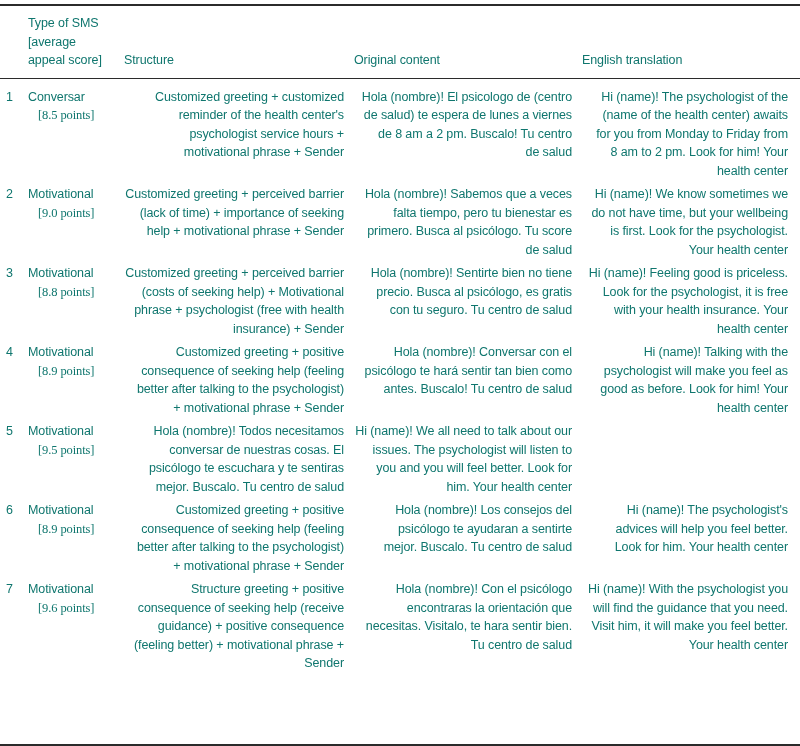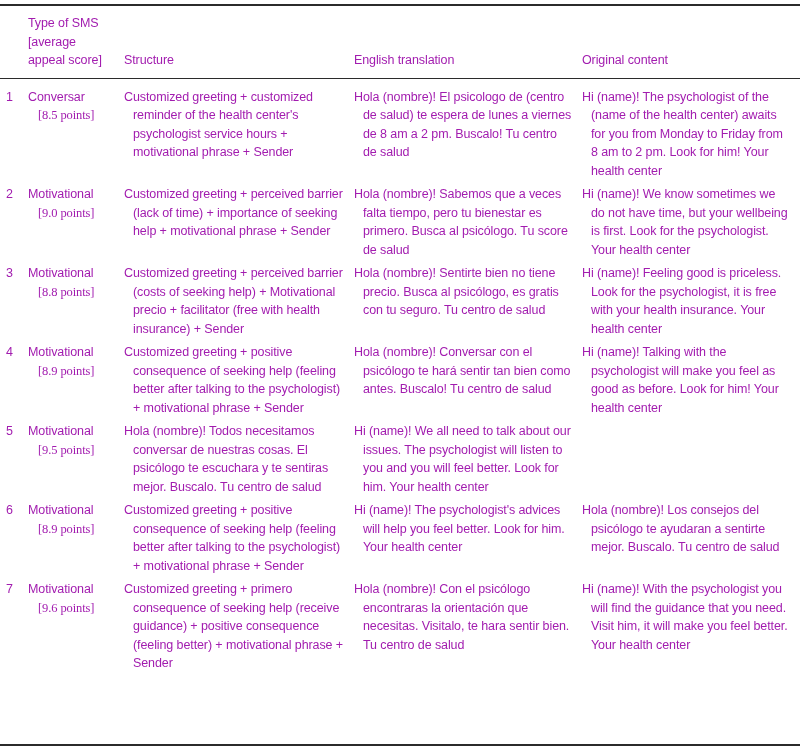--- a/index.html
+++ b/index.html
@@ -12,21 +12,21 @@
     height: 746px;
     box-sizing: border-box;
     padding-top: 4px;
     display: flex;
     flex-direction: column;
     overflow: hidden;
     background: #ffffff;
     font-family: "Liberation Sans", sans-serif;
     font-size: 12.5px;
     line-height: 18.5px;
-    color: #a21caf;
+    color: #0f766e;
     letter-spacing: -0.1px;
   }
   .rule-top { border-top: 2px solid #2b2b2b; }
   .rule-mid { border-top: 1.2px solid #2b2b2b; }
   .rule-bottom { border-top: 2px solid #2b2b2b; }
 
   .grid-row {
     display: grid;
     grid-template-columns: 22px 96px 230px 228px 1fr;
     padding-left: 6px;
@@ -45,35 +45,36 @@
     flex: 1 1 auto;
     overflow: hidden;
     padding-top: 9px;
   }
   .row { padding-bottom: 5px; }
   .cell { padding-right: 10px; }
   .num-cell { padding-right: 0; }
   .hang {
     padding-left: 9px;
     text-indent: -9px;
+    text-align: right;
   }
   .type-score { padding-left: 10px; font-family: Liberation Serif, serif; }
 </style>
 </head>
 <body>
 
 <div class="page">
   <div class="rule-top"></div>
 
   <div class="grid-row thead">
     <div class="hcell num-cell"></div>
     <div class="hcell type-h">Type of SMS [average appeal score]</div>
     <div class="hcell">Structure</div>
+    <div class="hcell">Original content</div>
     <div class="hcell">English translation</div>
-    <div class="hcell">Original content</div>
   </div>
 
   <div class="rule-mid"></div>
 
   <div class="tbody">
   <div class="grid-row row">
     <div class="cell num-cell">1</div>
     <div class="cell">
       <div>Conversar</div>
       <div class="type-score">[8.5 points]</div>
@@ -93,21 +94,21 @@
     <div class="cell hang">Hola (nombre)! Sabemos que a veces falta tiempo, pero tu bienestar es primero. Busca al psicólogo. Tu score de salud</div>
     <div class="cell hang">Hi (name)! We know sometimes we do not have time, but your wellbeing is first. Look for the psychologist. Your health center</div>
   </div>
 
   <div class="grid-row row">
     <div class="cell num-cell">3</div>
     <div class="cell">
       <div>Motivational</div>
       <div class="type-score">[8.8 points]</div>
     </div>
-    <div class="cell hang">Customized greeting + perceived barrier (costs of seeking help) + Motivational precio + facilitator (free with health insurance) + Sender</div>
+    <div class="cell hang">Customized greeting + perceived barrier (costs of seeking help) + Motivational phrase + psychologist (free with health insurance) + Sender</div>
     <div class="cell hang">Hola (nombre)! Sentirte bien no tiene precio. Busca al psicólogo, es gratis con tu seguro. Tu centro de salud</div>
     <div class="cell hang">Hi (name)! Feeling good is priceless. Look for the psychologist, it is free with your health insurance. Your health center</div>
   </div>
 
   <div class="grid-row row">
     <div class="cell num-cell">4</div>
     <div class="cell">
       <div>Motivational</div>
       <div class="type-score">[8.9 points]</div>
     </div>
@@ -126,30 +127,30 @@
     <div class="cell hang">Hi (name)! We all need to talk about our issues. The psychologist will listen to you and you will feel better. Look for him. Your health center</div>
   </div>
 
   <div class="grid-row row">
     <div class="cell num-cell">6</div>
     <div class="cell">
       <div>Motivational</div>
       <div class="type-score">[8.9 points]</div>
     </div>
     <div class="cell hang">Customized greeting + positive consequence of seeking help (feeling better after talking to the psychologist) + motivational phrase + Sender</div>
+    <div class="cell hang">Hola (nombre)! Los consejos del psicólogo te ayudaran a sentirte mejor. Buscalo. Tu centro de salud</div>
     <div class="cell hang">Hi (name)! The psychologist's advices will help you feel better. Look for him. Your health center</div>
-    <div class="cell hang">Hola (nombre)! Los consejos del psicólogo te ayudaran a sentirte mejor. Buscalo. Tu centro de salud</div>
   </div>
 
   <div class="grid-row row">
     <div class="cell num-cell">7</div>
     <div class="cell">
       <div>Motivational</div>
       <div class="type-score">[9.6 points]</div>
     </div>
-    <div class="cell hang">Customized greeting + primero consequence of seeking help (receive guidance) + positive consequence (feeling better) + motivational phrase + Sender</div>
+    <div class="cell hang">Structure greeting + positive consequence of seeking help (receive guidance) + positive consequence (feeling better) + motivational phrase + Sender</div>
     <div class="cell hang">Hola (nombre)! Con el psicólogo encontraras la orientación que necesitas. Visitalo, te hara sentir bien. Tu centro de salud</div>
     <div class="cell hang">Hi (name)! With the psychologist you will find the guidance that you need. Visit him, it will make you feel better. Your health center</div>
   </div>
 </div>
 
   <div class="rule-bottom"></div>
 </div>
 
 </body></html>

